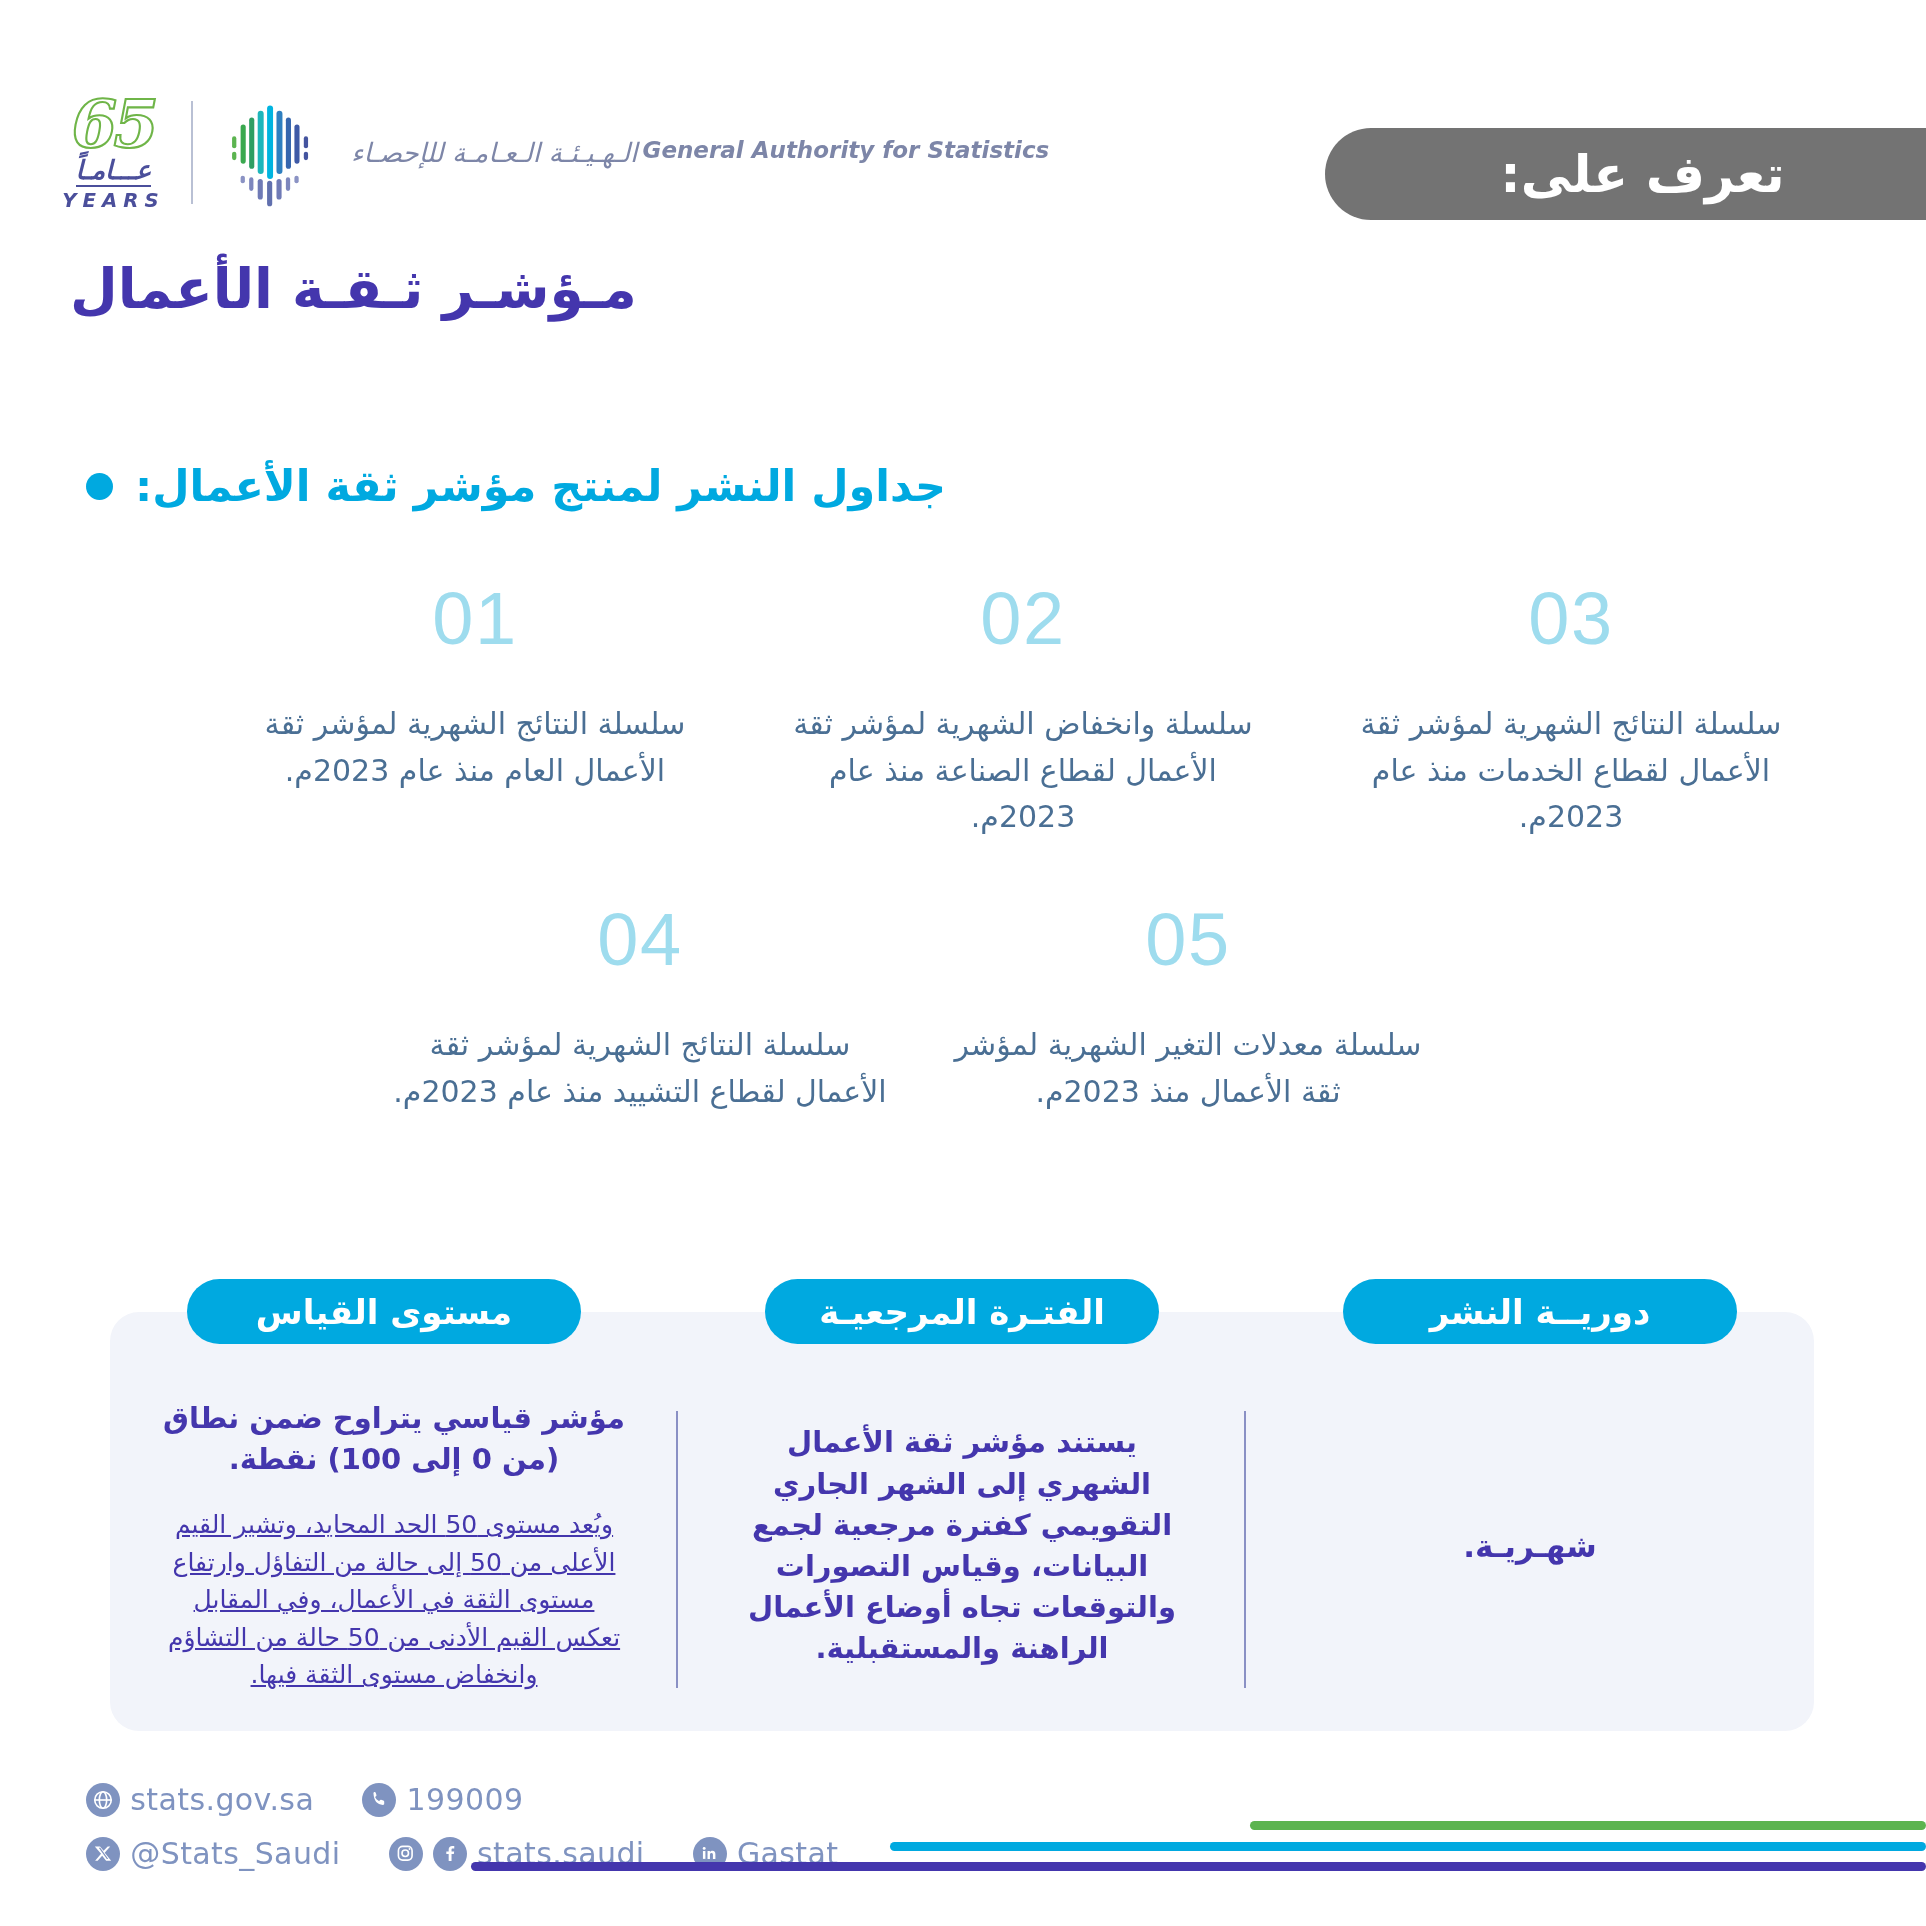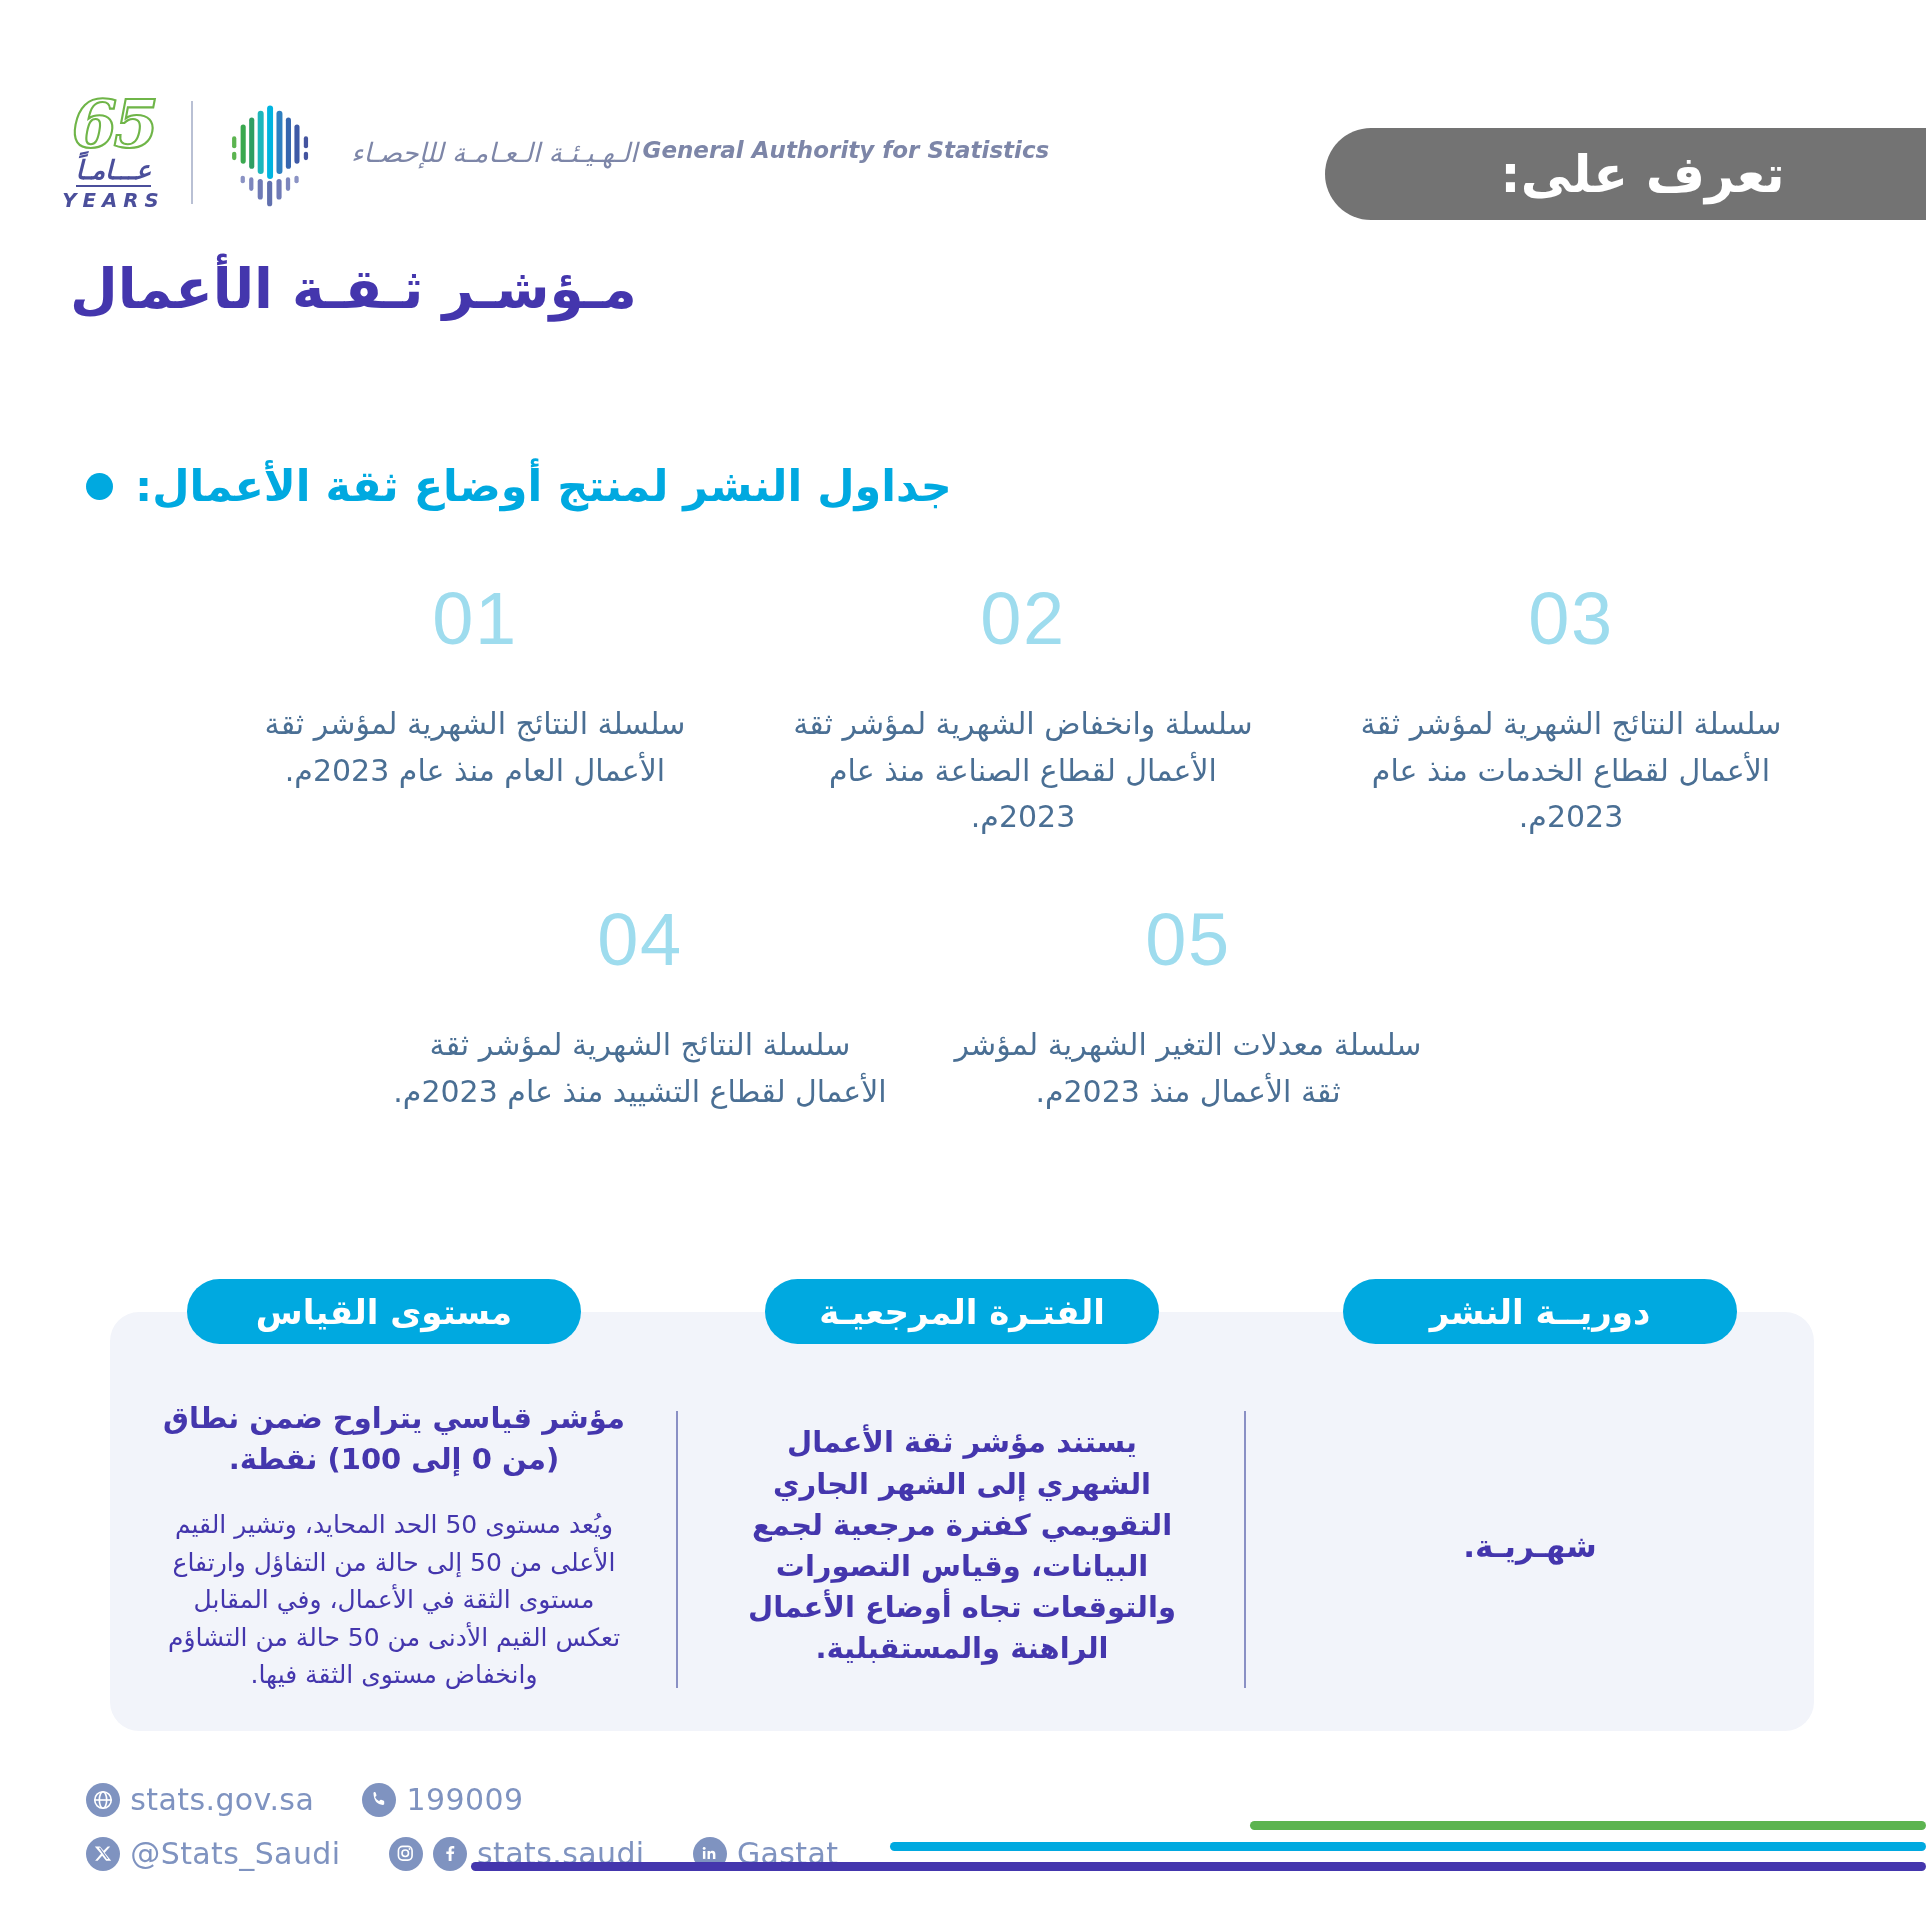--- a/index.html
+++ b/index.html
@@ -272,20 +272,21 @@
     font-weight: bold;
     line-height: 1.42;
     direction: rtl;
   }
   .panel-body {
     color: #4436ad;
     font-size: 25px;
     line-height: 1.5;
     direction: rtl;
     margin-top: 26px;
+    text-decoration: underline;
   }
   .panel-single {
     color: #4436ad;
     font-size: 31px;
     font-weight: bold;
     direction: rtl;
     letter-spacing: 0.9px;
   }
 
   
@@ -393,21 +394,21 @@
   </div>
 
   <div class="header-banner">
     <span class="header-banner-text">تعرف على:</span>
   </div>
 
   <div class="main-title">مـؤشـر ثـقـة الأعمال</div>
 
   <div class="section-heading">
     <span class="section-bullet"></span>
-    <span class="section-heading-text">جداول النشر لمنتج أوضاع ثقة الأعمال:</span>
+    <span class="section-heading-text">جداول النشر لمنتج مؤشر ثقة الأعمال:</span>
   </div>
 
   <div class="items-row row-1">
     <div class="num-item">
       <div class="num-label">03</div>
       <div class="num-desc">سلسلة النتائج الشهرية لمؤشر ثقة الأعمال لقطاع الخدمات منذ عام 2023م.</div>
     </div>
     <div class="num-item">
       <div class="num-label">02</div>
       <div class="num-desc">سلسلة وانخفاض الشهرية لمؤشر ثقة الأعمال لقطاع الصناعة منذ عام 2023م.</div>

